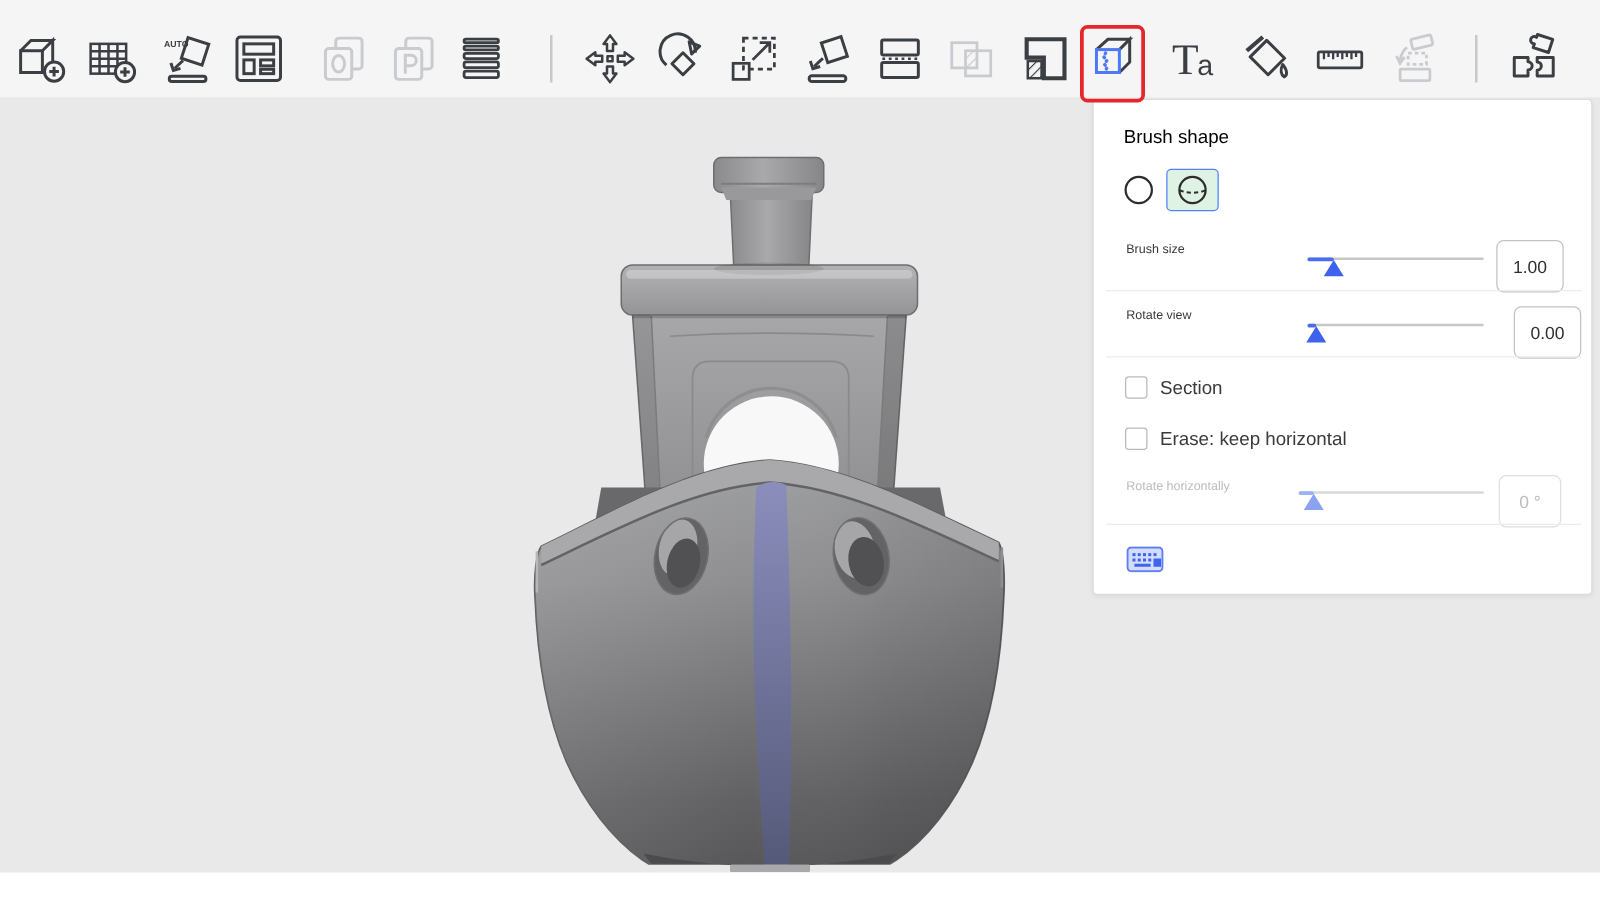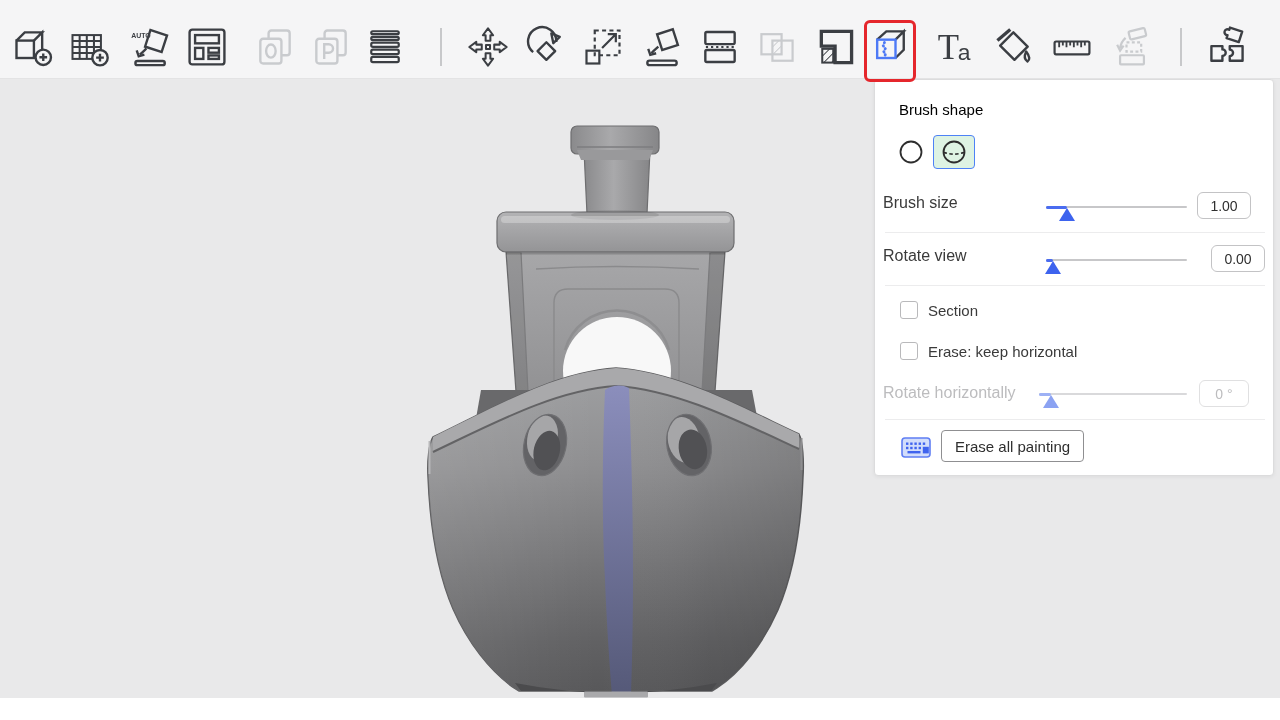--- a/index.html
+++ b/index.html
@@ -21,33 +21,33 @@
   
   .panel{position:absolute;left:874px;top:79px;width:400px;height:397px;background:#ffffff;
          border:1px solid #dcdcdd;border-radius:4px;box-sizing:border-box;z-index:5;
          box-shadow:0 1px 4px rgba(0,0,0,0.06);}
   .p-title{position:absolute;left:24px;top:21px;font-size:15px;color:#000000;}
   .shape-circle{position:absolute;left:19px;top:55px;width:34px;height:34px;display:flex;
                 align-items:center;justify-content:center;cursor:pointer;}
   .shape-chip{position:absolute;left:58px;top:55px;width:42px;height:34px;border-radius:4px;
               display:flex;align-items:center;justify-content:center;cursor:pointer;box-sizing:border-box;}
   .shape-chip.selected{background:#def3e3;border:1.5px solid #4e82f6;}
-  .p-label{position:absolute;left:8px;font-size:16px;color:#3a3a3a;white-space:nowrap;}
+  .p-label{position:absolute;left:26px;font-size:10px;color:#3a3a3a;white-space:nowrap;}
   .p-label.disabled{color:#bcbcbe;}
   .divider{position:absolute;left:10px;width:380px;height:1px;background:#ececed;}
   .slider{position:absolute;height:20px;}
   .sl-track{position:absolute;left:0;right:0;top:8px;height:2px;background:#c7c7c9;border-radius:1px;}
   .sl-fill{position:absolute;left:0;top:7.5px;height:3px;background:#4a6cf0;border-radius:2px;}
   .sl-thumb{position:absolute;top:10px;margin-left:-8px;width:0;height:0;
             border-left:8px solid transparent;border-right:8px solid transparent;
             border-bottom:13px solid #3d63ee;}
   .slider.disabled .sl-track{background:#d9d9db;}
   .slider.disabled .sl-fill{background:#9db1f5;}
   .slider.disabled .sl-thumb{border-bottom-color:#8ba2f2;}
-  .val-box{position:absolute;height:27px;border:1px solid #c3c3c5;border-radius:6px;background:#fff;
+  .val-box{position:absolute;height:42px;border:1px solid #c3c3c5;border-radius:6px;background:#fff;
            font-size:14px;color:#2f2f2f;display:flex;align-items:center;justify-content:center;box-sizing:border-box;}
   .val-box.disabled{border-color:#e0e0e1;color:#bcbcbe;}
   .chk-row{position:absolute;left:25px;display:flex;align-items:center;cursor:pointer;}
   .chk-box{width:18px;height:18px;border:1.5px solid #b9b9bb;border-radius:3px;background:#fff;box-sizing:border-box;}
   .chk-label{margin-left:10px;font-size:15px;color:#3a3a3a;}
   .kbd-icon{position:absolute;left:26px;top:357px;width:30px;height:21px;cursor:pointer;}
   .erase-btn{position:absolute;left:66px;top:350px;height:32px;padding:0 13px;background:#fff;
              border:1px solid #8f8f91;border-radius:4px;font-size:15px;color:#2f2f2f;
              font-family:"Liberation Sans", sans-serif;cursor:pointer;}
   .hidden-defs{position:absolute;width:0;height:0;overflow:hidden;}
@@ -481,14 +481,13 @@
         <rect x="17.6" y="5.5" width="2.4" height="2.4"></rect>
       <rect x="21.8" y="5.5" width="2.4" height="2.4"></rect>
       <rect x="5" y="9.8" width="2.4" height="2.4"></rect>
         <rect x="9.2" y="9.8" width="2.4" height="2.4"></rect>
       <rect x="13.4" y="9.8" width="2.4" height="2.4"></rect>
         <rect x="17.6" y="9.8" width="2.4" height="2.4"></rect>
       <rect x="21.8" y="9.8" width="6" height="6.6"></rect>
       <rect x="6.5" y="14" width="13" height="2.4"></rect>
     </g>
   </svg>
-  <button class="erase-btn">Erase all painting</button>
 </div>
 
 </body></html>

